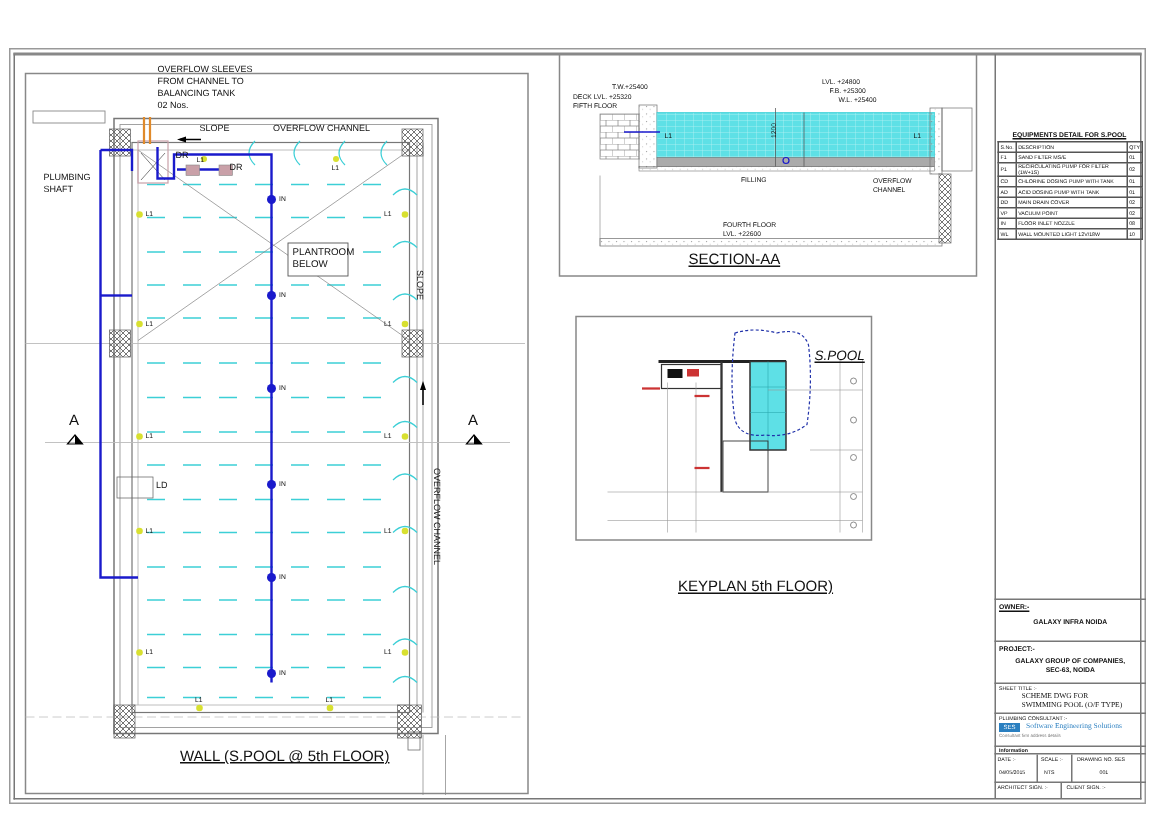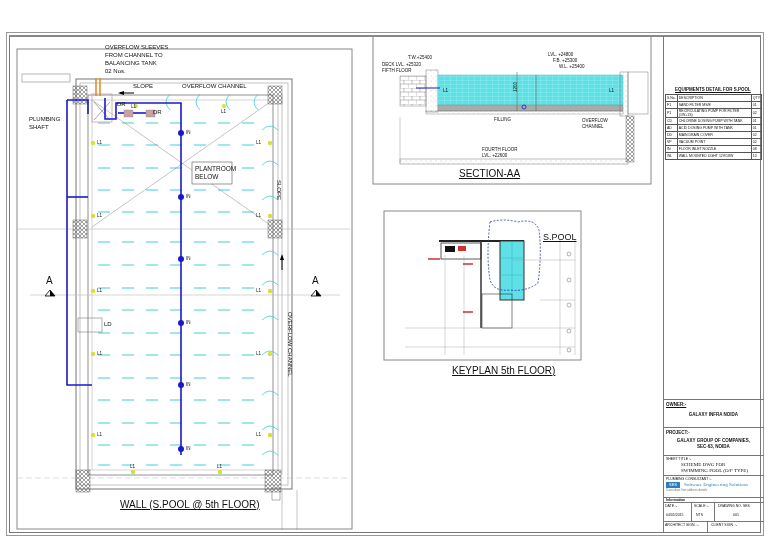--- a/index.html
+++ b/index.html
@@ -281,22 +281,22 @@
   <div>OVERFLOW</div>
   <div>CHANNEL</div>
 </div>
 <div class="abs t5" style="left:482px;top:147px;">FOURTH FLOOR</div>
 <div class="abs t5" style="left:482px;top:153px;">LVL. +22600</div>
 <div class="abs t5" style="left:511px;top:84px;transform:rotate(-90deg);">1200</div>
 <div class="abs t5" style="left:443px;top:88px;">L1</div>
 <div class="abs t5" style="left:609px;top:88px;">L1</div>
 <div class="abs title" style="left:459px;top:168px;">SECTION-AA</div>
 
-<div class="abs" style="left:543px;top:232px;font-size:9px;text-decoration:underline;">S.POOL</div>
-<div class="abs title" style="left:452px;top:365px;">KEYPLAN 5th FLOOR)</div>
+<div class="abs" style="left:543px;top:232px;font-size:9px;text-decoration:underline;font-style:italic;">S.POOL</div>
+<div class="abs title" style="left:452px;top:386px;">KEYPLAN 5th FLOOR)</div>
 
 <div class="abs" style="left:663px;top:36px;width:1px;height:496px;background:#777;"></div>
 
 <div class="abs t5" style="left:675px;top:87px;font-weight:bold;text-decoration:underline;">EQUIPMENTS DETAIL FOR S.POOL</div>
 <table class="abs eq-table" style="left:665px;top:94px;width:97px;">
   <tbody>
       <tr>
     <td>S.No.</td>
     <td>DESCRIPTION</td>
     <td>QTY</td>

